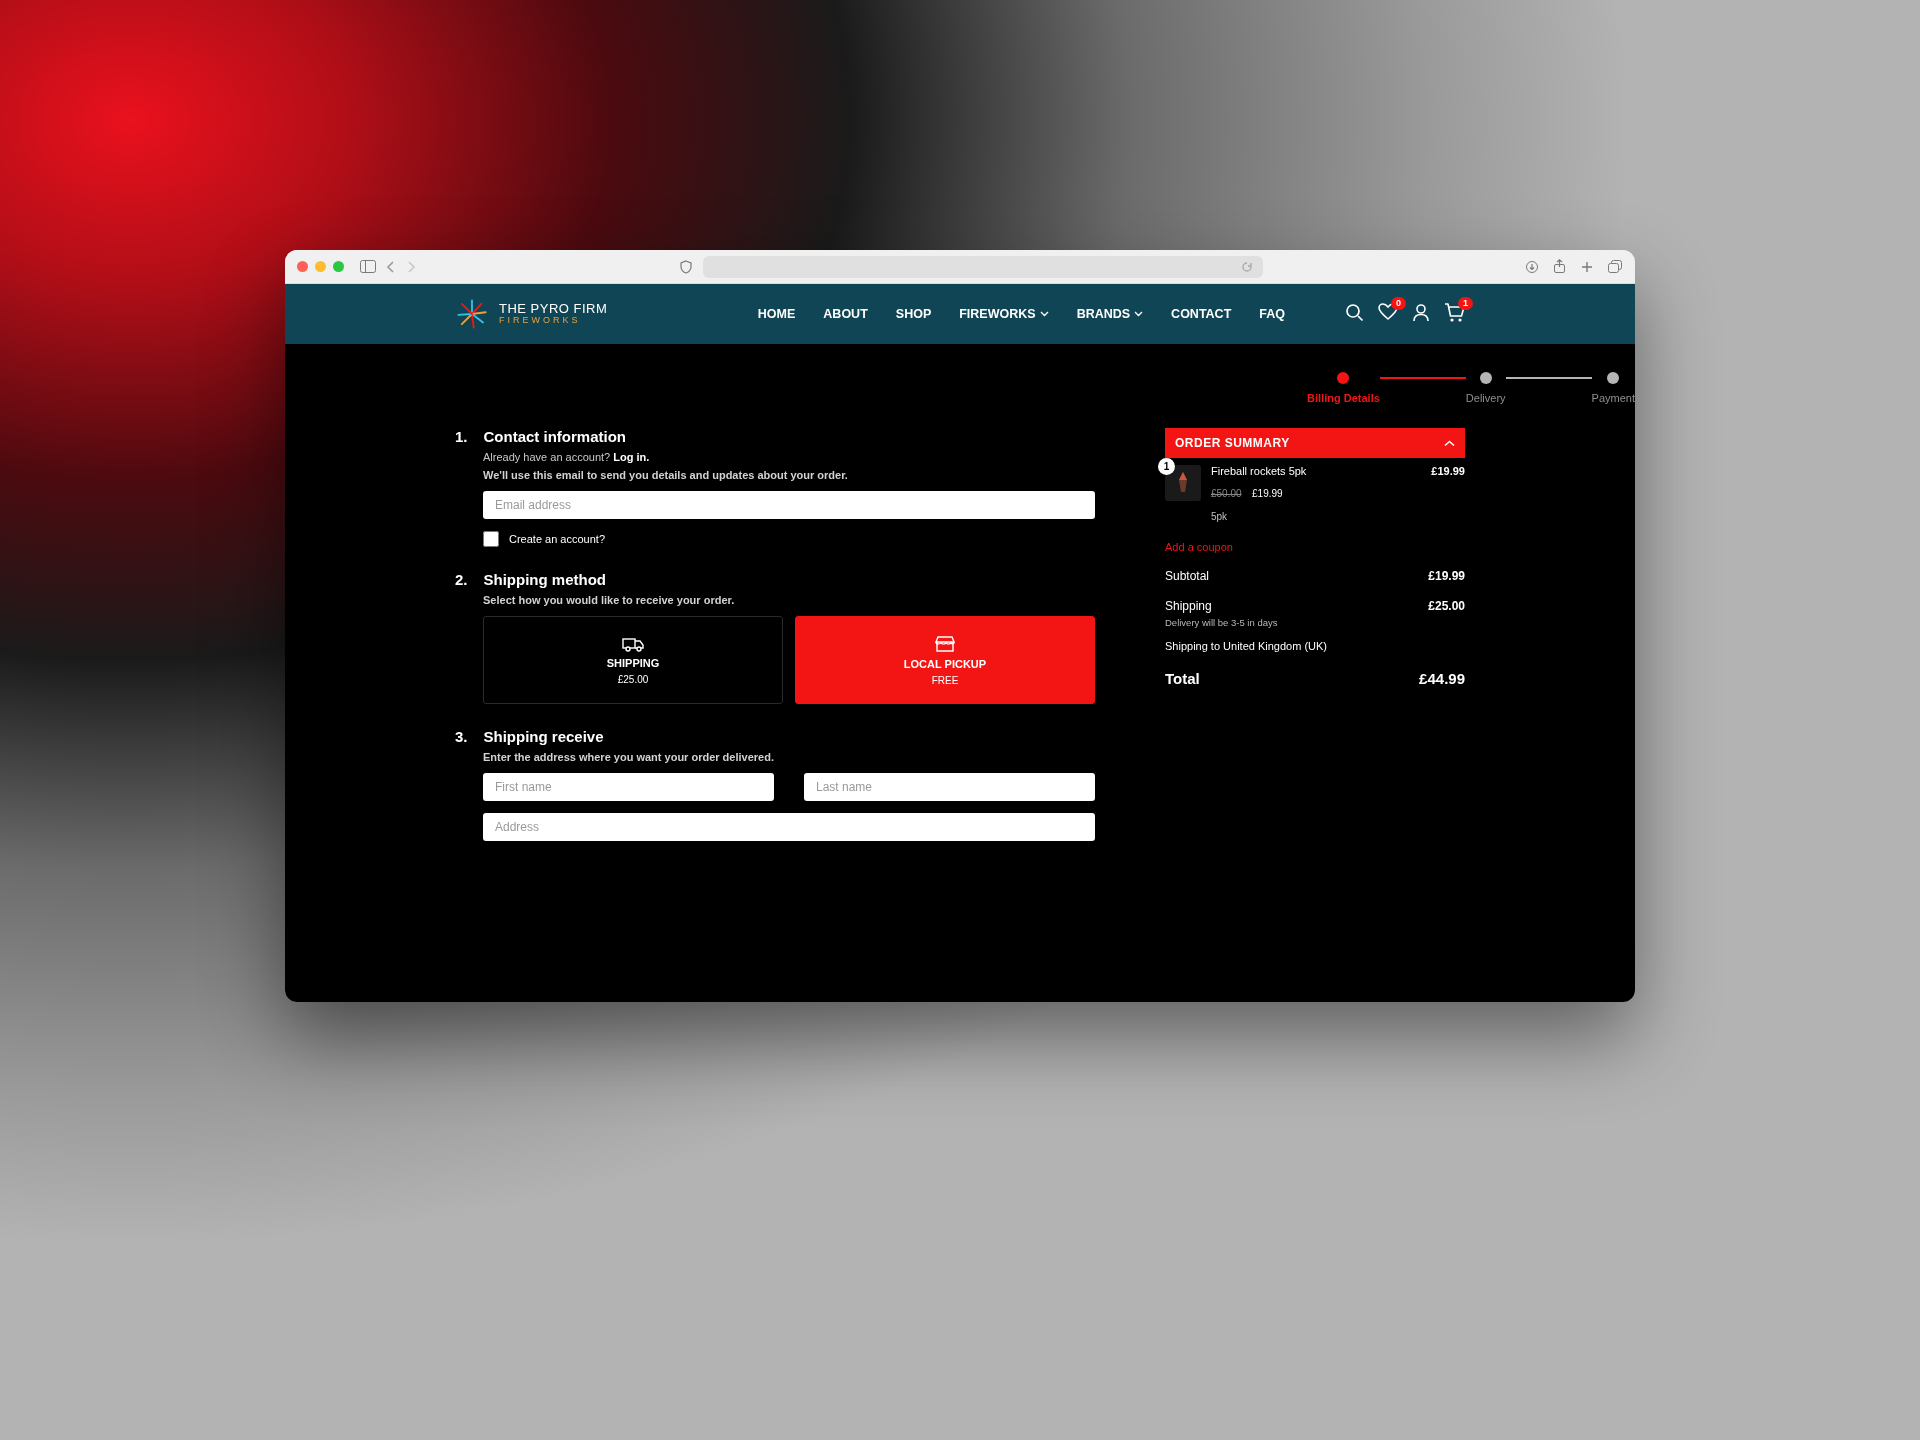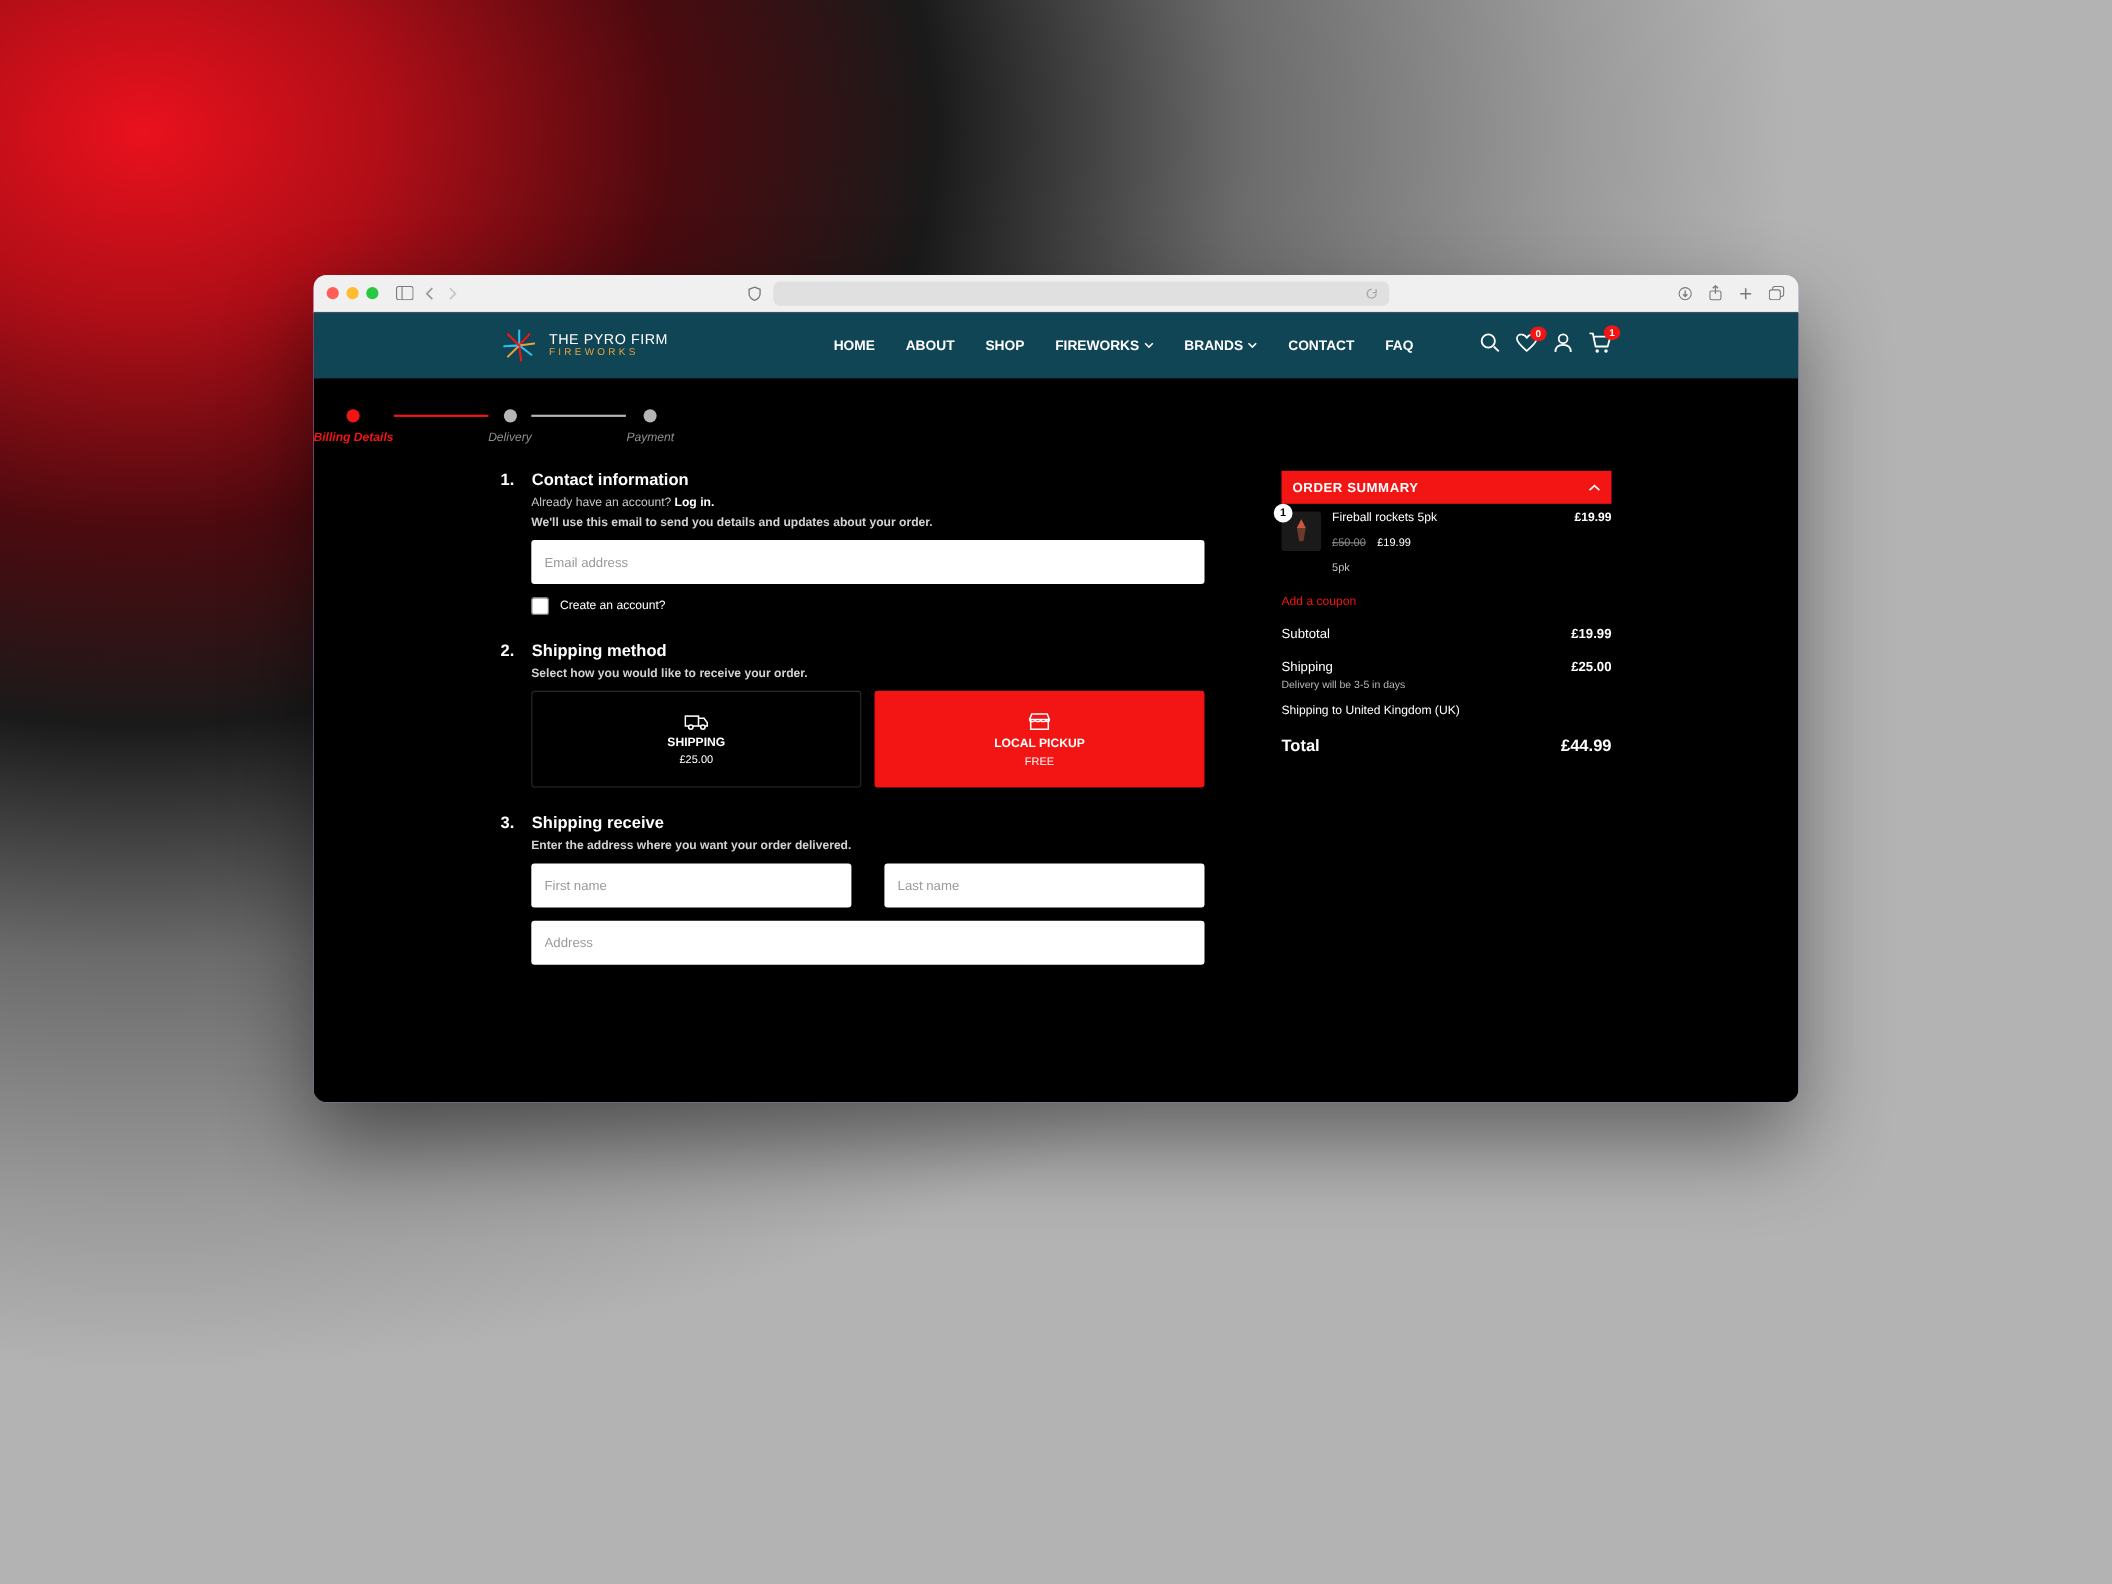--- a/index.html
+++ b/index.html
@@ -40,21 +40,21 @@
   }
   .logo{display:flex;align-items:center;gap:10px;}
   .logo-text{font-size:13px;letter-spacing:.5px;display:flex;flex-direction:column;line-height:1.1;}
   .logo-text .sub{font-size:9px;color:#e9a23b;letter-spacing:3px;}
   .nav-mid{margin-left:auto;display:flex;gap:28px;font-size:12.5px;font-weight:600;}
   .nav-mid a{color:#fff;text-decoration:none;display:flex;align-items:center;gap:4px;}
   .nav-right{display:flex;gap:14px;align-items:center;margin-left:26px;}
   .icon-wrap{position:relative;color:#fff;cursor:pointer;}
   .badge{position:absolute;top:-6px;right:-8px;background:#f31414;color:#fff;font-size:9px;border-radius:8px;padding:0 5px;line-height:13px;font-weight:700;}
   
-  .steps{display:flex;justify-content:flex-start;align-items:center;margin:28px 0 24px;font-style:italic;}
+  .steps{display:flex;justify-content:flex-end;align-items:center;margin:28px 0 24px;}
   .step{display:flex;flex-direction:column;align-items:center;gap:8px;font-size:11px;}
   .dot{width:12px;height:12px;border-radius:50%;}
   .dot.active{background:#f31414;}
   .dot.inactive{background:#b5b5b5;}
   .bar{height:2px;width:86px;margin-bottom:20px;}
   .bar.done{background:#f31414;}
   .bar.todo{background:#b5b5b5;}
   .step.active{color:#f31414;font-weight:600;}
   .step.inactive{color:#8f8f8f;}
   
@@ -62,21 +62,21 @@
   .left{flex:1;}
   .right{width:300px;}
   ol.sections{list-style:none;}
   .sec{margin-bottom:24px;}
   .sec-head{display:flex;gap:16px;align-items:baseline;margin-bottom:6px;}
   .sec-num{font-weight:700;font-size:15px;}
   .sec-title{font-weight:700;font-size:15px;}
   .subtle{font-size:11px;color:#c9c9c9;margin-left:28px;margin-bottom:6px;}
   .subtle a{color:#fff;font-weight:700;text-decoration:none;}
   .desc{font-size:11px;color:#d2d2d2;margin-left:28px;margin-bottom:10px;font-weight:bold;}
-  .field{width:100%;background:#fff;border:none;border-radius:3px;height:40px;padding:0 12px;font-size:12px;color:#333;}
+  .field{width:100%;background:#fff;border:none;border-radius:3px;height:28px;padding:0 12px;font-size:12px;color:#333;}
   .field::placeholder{color:#9a9a9a;}
   .fields{margin-left:28px;display:flex;flex-direction:column;gap:12px;}
   .row2{display:flex;gap:30px;}
   .row2 .field{flex:1;}
   .chk{display:flex;align-items:center;gap:10px;margin-left:28px;margin-top:12px;font-size:11px;}
   .chk input{width:16px;height:16px;accent-color:#fff;}
   .ship-opts{display:flex;gap:12px;margin-left:28px;margin-top:8px;}
   .opt{flex:1;border:1px solid #2a2a2a;border-radius:3px;display:flex;flex-direction:column;align-items:center;justify-content:center;gap:5px;height:88px;font-size:11px;font-weight:700;cursor:pointer;}
   .opt .price{font-weight:400;font-size:10px;}
   .opt.sel{background:#f31414;border-color:#f31414;}

